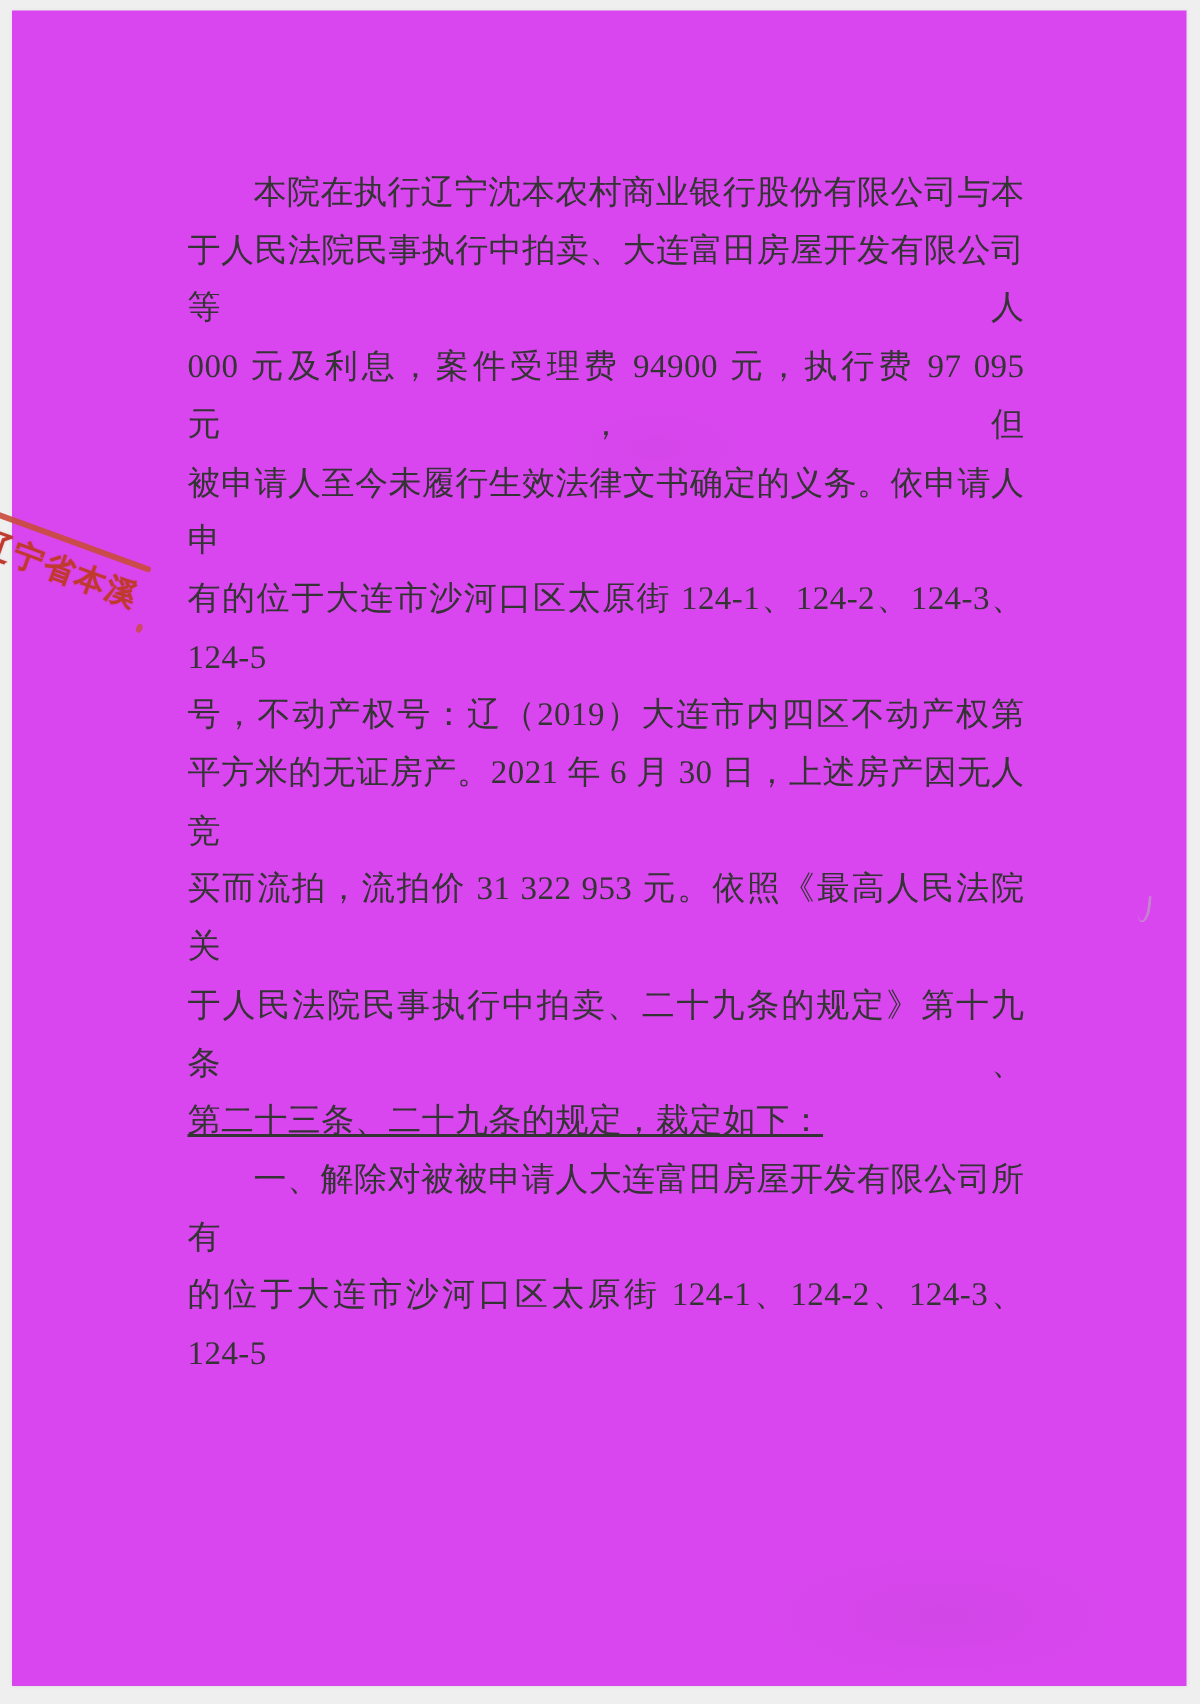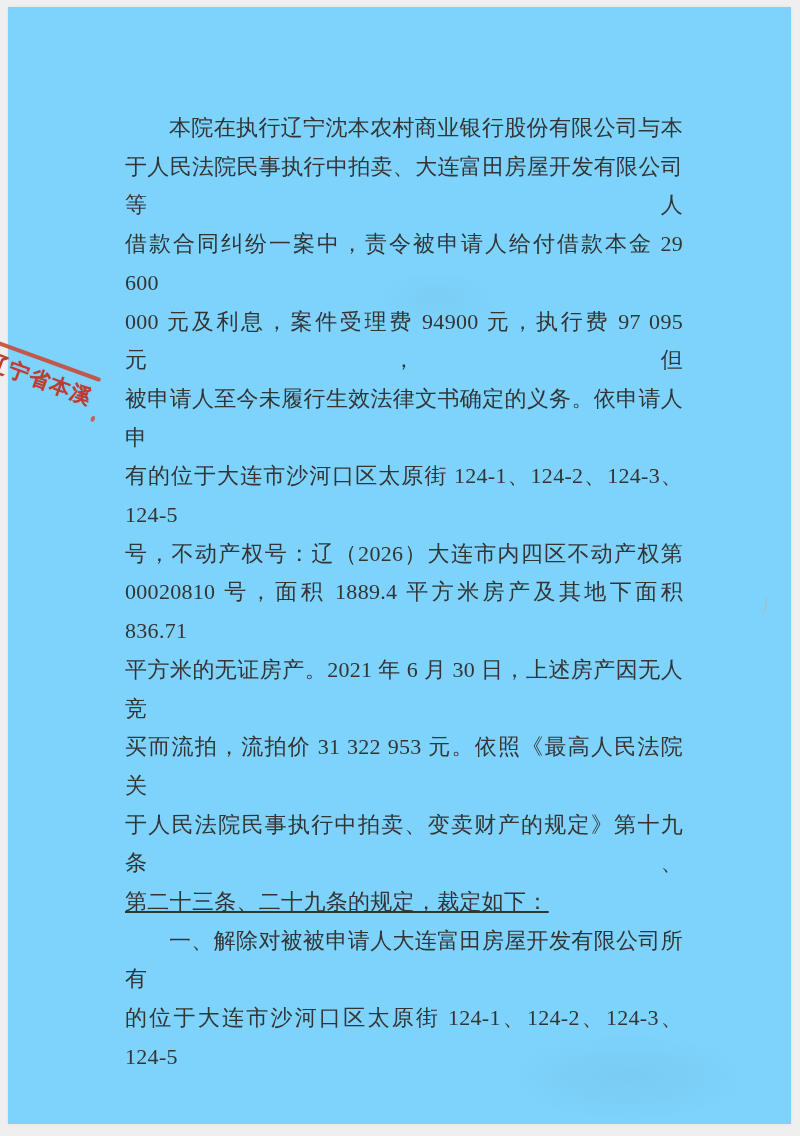--- a/index.html
+++ b/index.html
@@ -17,21 +17,21 @@
   .canvas {
     position: absolute;
     inset: 0;
   }
   .paper {
     position: absolute;
     left: 8px;
     top: 7px;
     width: 783px;
     height: 1117px;
-    background: #7dd3fc;
+    background: #d946ef;
     box-shadow: 0 0 3px rgba(0,0,0,0.07);
   }
   .doc-body {
     position: absolute;
     left: 117px;
     top: 102px;
     width: 558px;
     color: #343434;
     font-size: 22px;
     line-height: 38.7px;
@@ -115,29 +115,27 @@
 
 <div class="canvas">
 
   <div class="paper">
 
     <div class="doc-body">
 
       <div class="paragraph">
         <div class="line indent">本院在执行辽宁沈本农村商业银行股份有限公司与本</div>
         <div class="line">于人民法院民事执行中拍卖、大连富田房屋开发有限公司等人</div>
-        <div class="line">借款合同纠纷一案中，责令被申请人给付借款本金 29 600</div>
         <div class="line">000 元及利息，案件受理费 94900 元，执行费 97 095 元，但</div>
         <div class="line">被申请人至今未履行生效法律文书确定的义务。依申请人申</div>
         <div class="line">有的位于大连市沙河口区太原街 124-1、124-2、124-3、124-5</div>
-        <div class="line">号，不动产权号：辽（2026）大连市内四区不动产权第</div>
-        <div class="line">00020810 号，面积 1889.4 平方米房产及其地下面积 836.71</div>
+        <div class="line">号，不动产权号：辽（2019）大连市内四区不动产权第</div>
         <div class="line">平方米的无证房产。2021 年 6 月 30 日，上述房产因无人竞</div>
         <div class="line">买而流拍，流拍价 31 322 953 元。依照《最高人民法院关</div>
-        <div class="line">于人民法院民事执行中拍卖、变卖财产的规定》第十九条、</div>
+        <div class="line">于人民法院民事执行中拍卖、二十九条的规定》第十九条、</div>
         <div class="line para-end">第二十三条、二十九条的规定，裁定如下：</div>
       </div>
 
       <div class="paragraph">
         <div class="line indent">一、解除对被被申请人大连富田房屋开发有限公司所有</div>
         <div class="line">的位于大连市沙河口区太原街 124-1、124-2、124-3、124-5</div>
 
       </div>
 
     </div>

